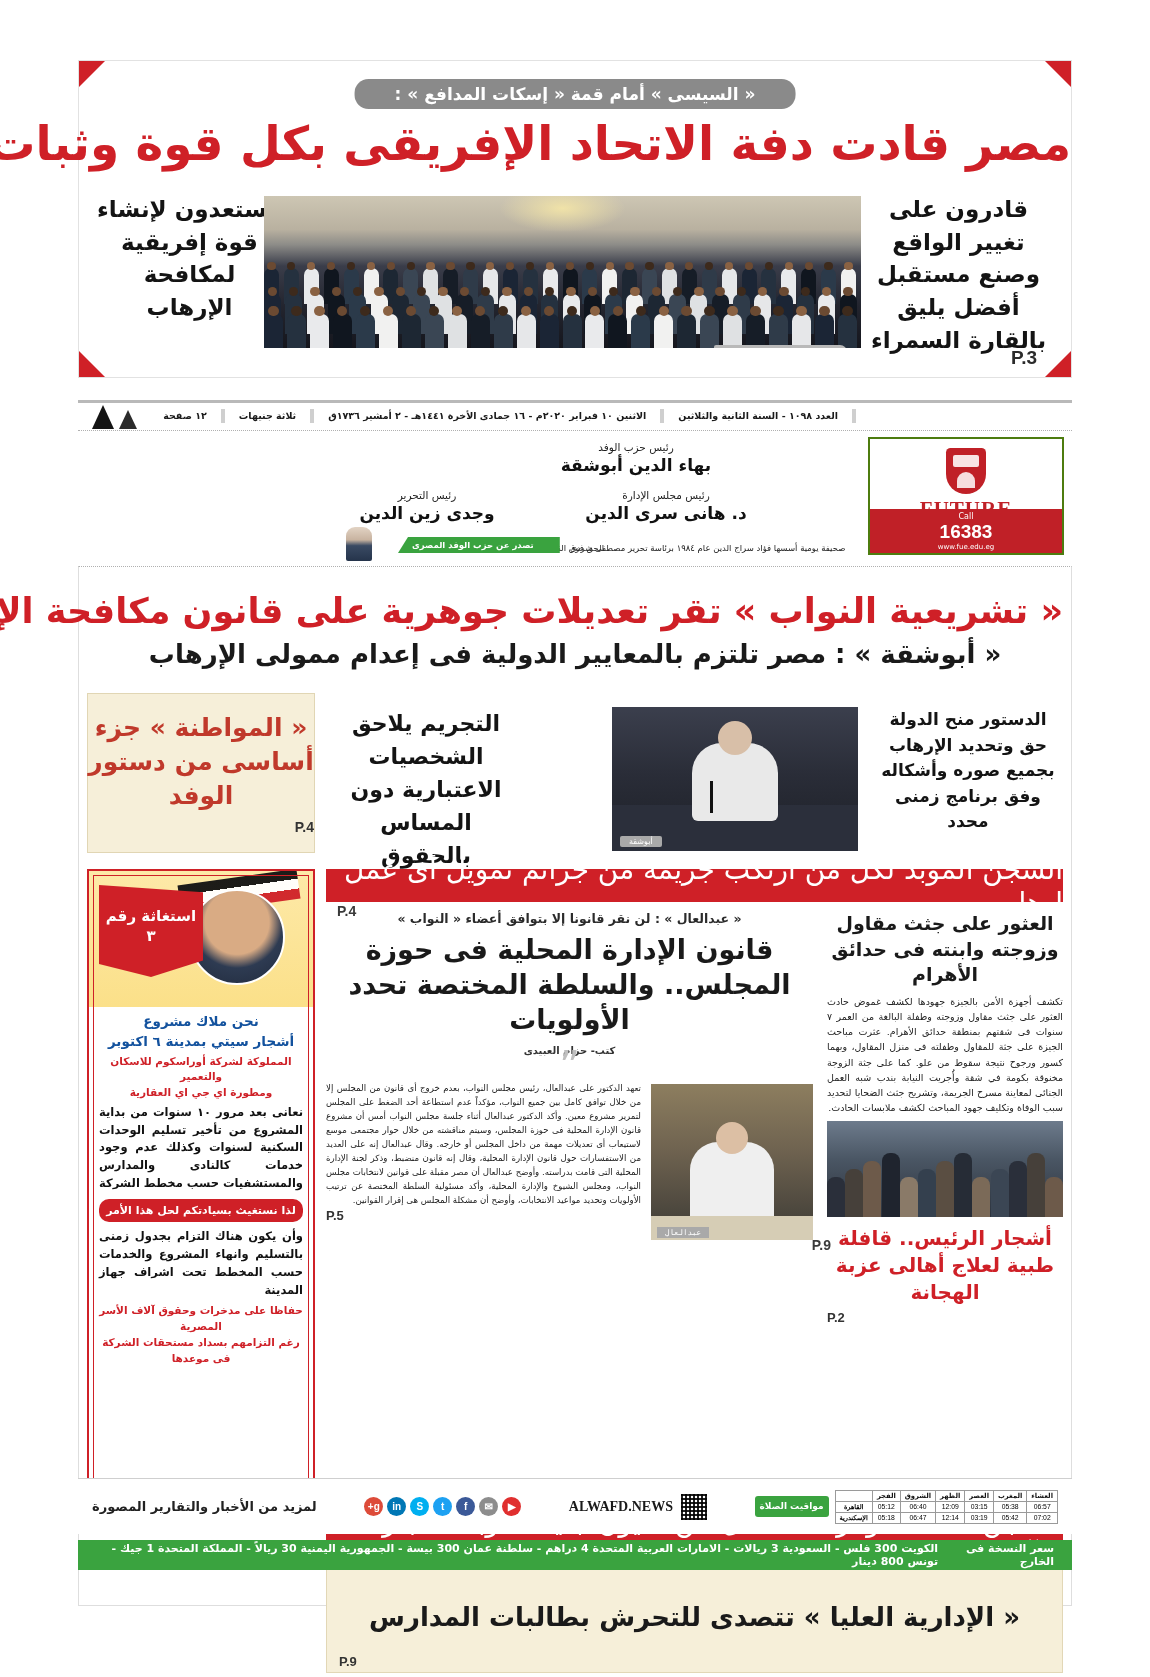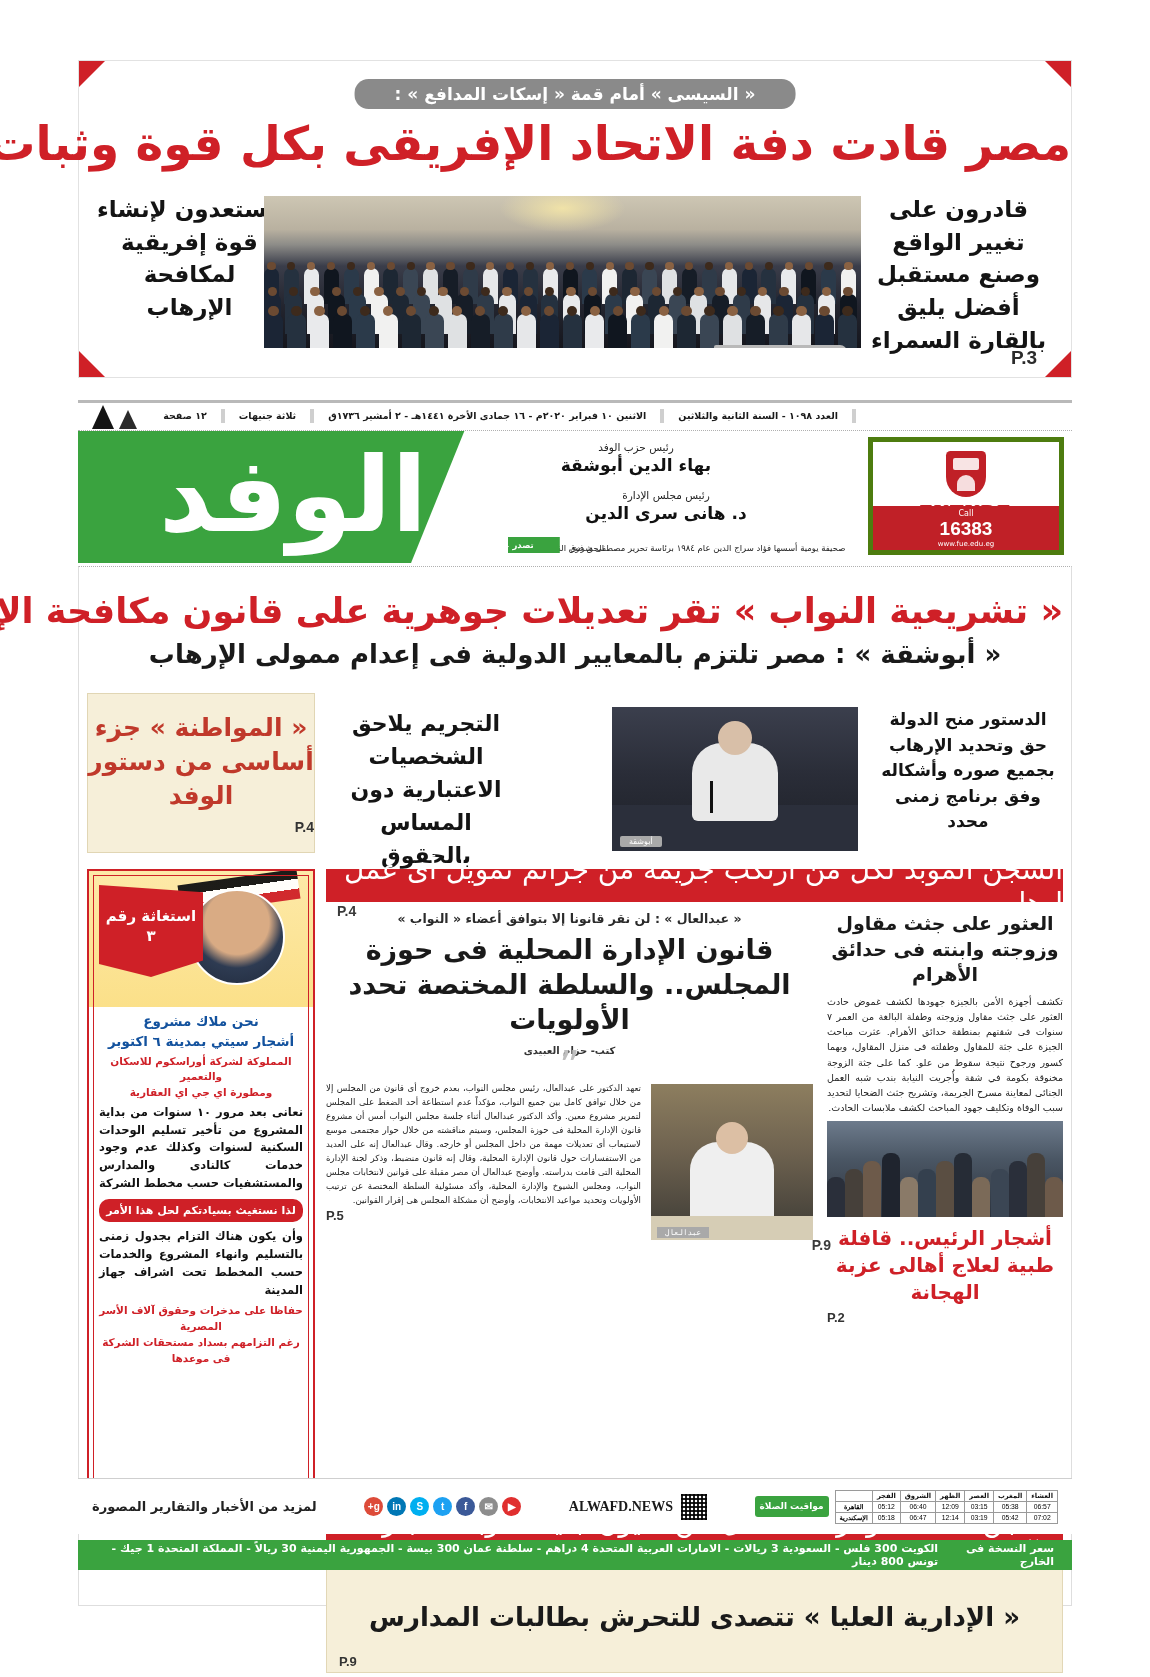--- a/index.html
+++ b/index.html
@@ -86,21 +86,21 @@
   .tri-a { width: 0; height: 0; border-bottom: 19px solid #2b2b2b; border-left: 9px solid transparent; border-right: 9px solid transparent; }
   .tri-b { width: 0; height: 0; border-bottom: 24px solid #141414; border-left: 11px solid transparent; border-right: 11px solid transparent; }
 
   
   .masthead {
     position: absolute; left: 78px; top: 430px; width: 994px; height: 132px;
     border-top: 1px dotted #b0b0b0;
   }
   .logo-box {
     position: absolute; right: 8px; top: 6px; width: 196px; height: 118px;
-    background: #ffffff; border: 5px solid #4d7c0f; overflow: hidden;
+    background: #ffffff; border: 2px solid #4d7c0f; overflow: hidden;
   }
   .fue-shield {
     position: absolute; top: 9px; left: 50%; transform: translateX(-50%);
     width: 40px; height: 46px; background: #c02027;
     border-radius: 5px 5px 22px 22px;
   }
   .fue-shield::before {
     content: ""; position: absolute; left: 7px; top: 7px; width: 26px; height: 12px;
     background: #fff; opacity: .88; border-radius: 2px;
   }
@@ -618,23 +618,20 @@
     <div class="mh-block mh-editor">
       <div class="mh-role">رئيس التحرير</div>
       <div class="mh-name">وجدى زين الدين</div>
     </div>
 
     <div class="mh-portrait"></div>
     <div class="mh-tag2">الحق فوق القوة .. والأمة فوق الحكومة</div>
     <div class="mh-party-flag">تصدر عن حزب الوفد المصرى</div>
     <div class="mh-founder">صحيفة يومية أسسها فؤاد سراج الدين عام ١٩٨٤ برئاسة تحرير مصطفى شردى</div>
 
-    <div class="wafd-logo">
-      <div class="wafd-word">الوفد</div>
-    </div>
   </div>
 
   <div class="body-box">
 
     <div class="main-head">« تشريعية النواب » تقر تعديلات جوهرية على قانون مكافحة الإرهاب</div>
     <div class="main-head2">« أبوشقة » : مصر تلتزم بالمعايير الدولية فى إعدام ممولى الإرهاب</div>
 
     <div class="hero-row">
       <div class="hero-right">الدستور منح الدولة حق وتحديد الإرهاب بجميع صوره وأشكاله وفق برنامج زمنى محدد</div>
       <div class="hero-photo">

